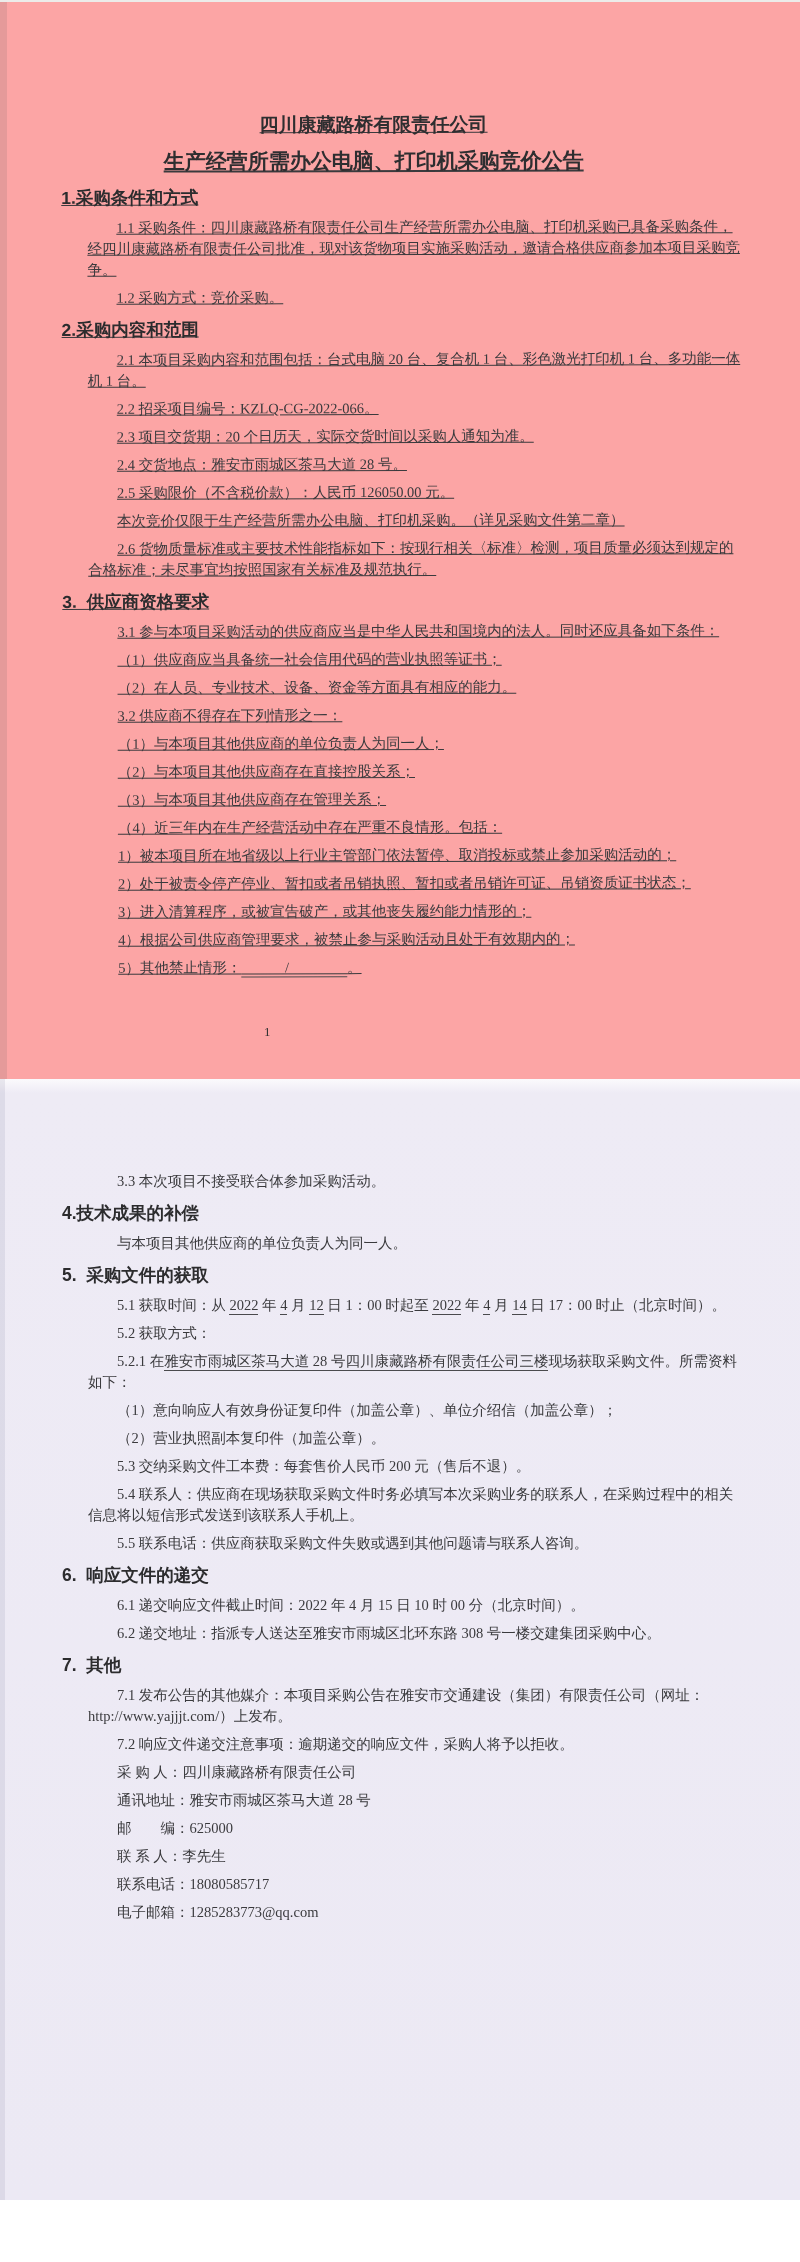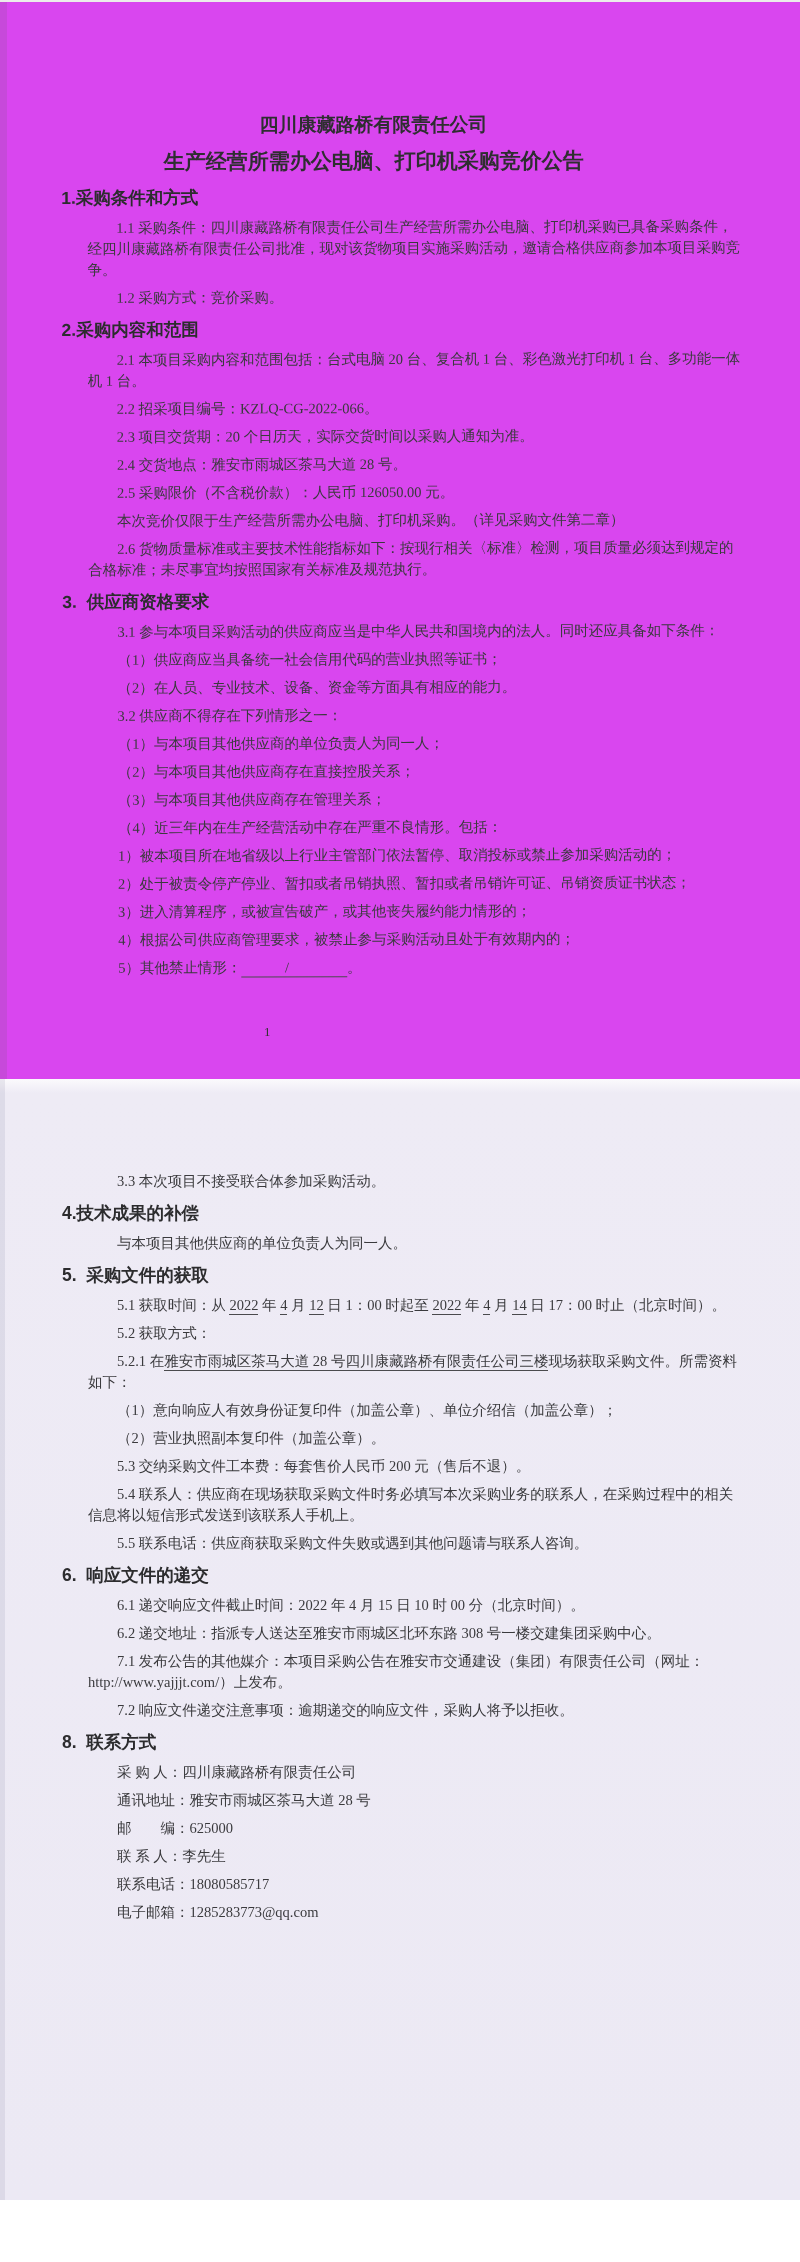--- a/index.html
+++ b/index.html
@@ -4,24 +4,25 @@
 <style>
   html,body{margin:0;padding:0;}
   body{
     width:800px;height:2262px;position:relative;background:#ffffff;
     font-family:"Liberation Serif","DejaVu Serif",serif;
     color:#3a3a3d;
     -webkit-font-smoothing:antialiased;
   }
   .page{position:absolute;left:0;width:800px;overflow:hidden;}
   .page1{
-    top:0;height:1122px;background:#d946ef;
+    top:0;height:1122px;background:#fca5a5;
     border-top:2px solid #ececea;
     border-bottom:2px solid #84cc16;
     box-shadow:inset 7px 0 0 rgba(90,90,95,0.14);
+    text-decoration:underline;
   }
   .page2{
     top:1079px;height:1121px;
     background:linear-gradient(180deg,#fbfafc 0px,#eeebf5 14px,#ece9f4 100%);
     box-shadow:inset 5px 0 0 rgba(80,80,120,0.10);
   }
   .content{padding:0 55px 0 88px;}
   .page1 .content{padding-top:110px;transform:rotate(-0.15deg);}
   .page2 .content{padding-top:92px;}
   .title{
@@ -95,23 +96,23 @@
         <div class="blk p"><span>5.2 获取方式：</span></div>
         <div class="blk p"><span>5.2.1 在</span><span class="u">雅安市雨城区茶马大道 28 号四川康藏路桥有限责任公司三楼</span><span>现场获取采购文件。所需资料如下：</span></div>
         <div class="blk p"><span>（1）意向响应人有效身份证复印件（加盖公章）、单位介绍信（加盖公章）；</span></div>
         <div class="blk p"><span>（2）营业执照副本复印件（加盖公章）。</span></div>
         <div class="blk p"><span>5.3 交纳采购文件工本费：每套售价人民币 200 元（售后不退）。</span></div>
         <div class="blk p"><span>5.4 联系人：供应商在现场获取采购文件时务必填写本次采购业务的联系人，在采购过程中的相关信息将以短信形式发送到该联系人手机上。</span></div>
         <div class="blk p"><span>5.5 联系电话：供应商获取采购文件失败或遇到其他问题请与联系人咨询。</span></div>
         <div class="blk h"><span>6.  响应文件的递交</span></div>
         <div class="blk p"><span>6.1 递交响应文件截止时间：2022 年 4 月 15 日 10 时 00 分（北京时间）。</span></div>
         <div class="blk p"><span>6.2 递交地址：指派专人送达至雅安市雨城区北环东路 308 号一楼交建集团采购中心。</span></div>
+        <div class="blk h"><span>7.  其他</span></div>
         <div class="blk p"><span>7.1 发布公告的其他媒介：本项目采购公告在雅安市交通建设（集团）有限责任公司（网址：http://www.yajjjt.com/）上发布。</span></div>
         <div class="blk p"><span>7.2 响应文件递交注意事项：逾期递交的响应文件，采购人将予以拒收。</span></div>
-        <div class="blk h"><span>8.  联系方式</span></div>
         <div class="blk p"><span>采 购 人：四川康藏路桥有限责任公司</span></div>
         <div class="blk p"><span>通讯地址：雅安市雨城区茶马大道 28 号</span></div>
         <div class="blk p"><span>邮　　编：625000</span></div>
         <div class="blk p"><span>联 系 人：李先生</span></div>
         <div class="blk p"><span>联系电话：18080585717</span></div>
         <div class="blk p"><span>电子邮箱：1285283773@qq.com</span></div>
       </div>
   </div>
 
 </div>

